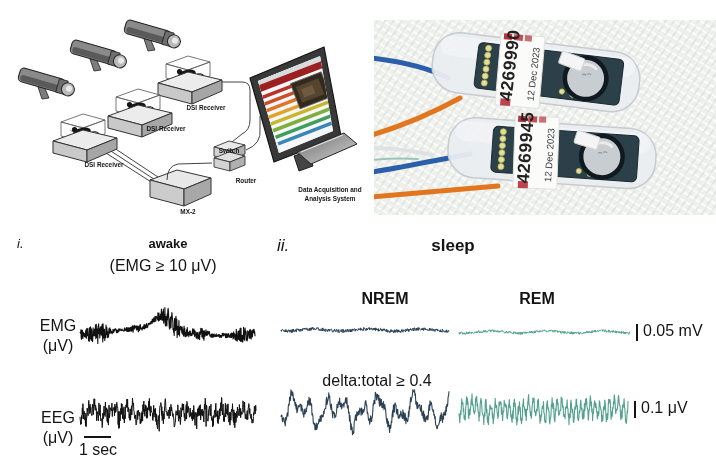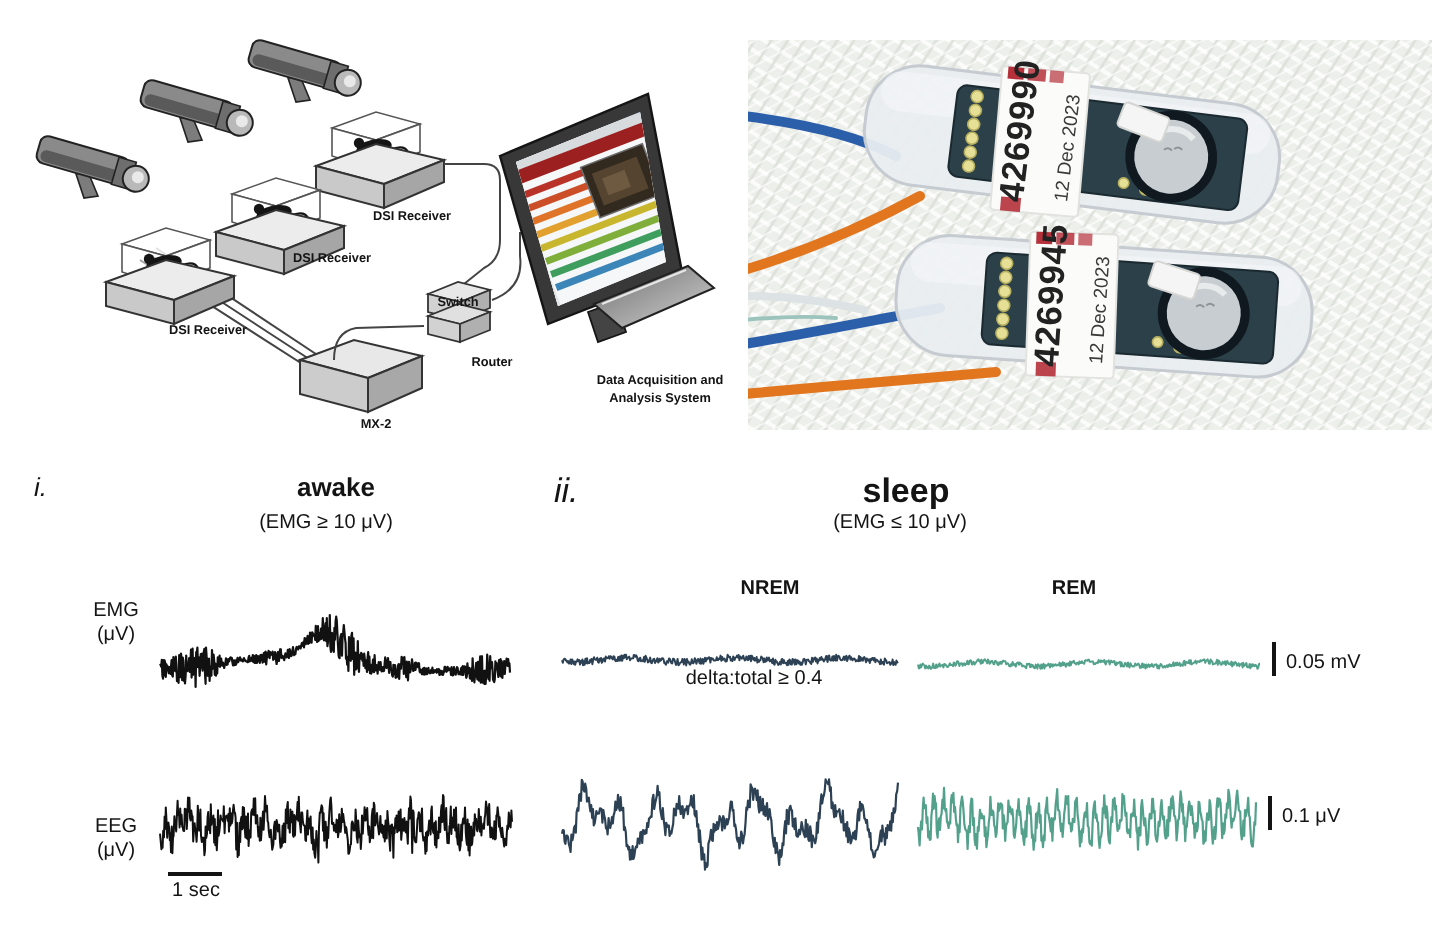--- a/index.html
+++ b/index.html
@@ -1,21 +1,21 @@
 <!DOCTYPE html>
 <html><head>
 <meta charset="utf-8">
 <style>
   * { margin:0; padding:0; box-sizing:border-box; }
   html,body { background:#ffffff; }
   body { font-family:"Liberation Sans", sans-serif; }
   .fig { position:relative; width:716px; height:472px; background:#fff; overflow:hidden; }
   .abs { position:absolute; }
   svg { display:block; }
-  .lbl { position:absolute; color:#141414; font-size:10px; line-height:1.22; white-space:nowrap; }
+  .lbl { position:absolute; color:#141414; font-size:16px; line-height:1.22; white-space:nowrap; }
   .bold { font-weight:bold; }
   .ital { font-style:italic; }
   .ctr  { text-align:center; white-space:normal; }
   .scale { position:absolute; display:flex; align-items:flex-end; gap:5px; }
   .vbar { width:2px; height:17px; background:#141414; }
   .hbar { position:absolute; background:#141414; }
   .dlabel { font-weight:bold; font-size:6.4px; fill:#141414; }
 </style>
 </head>
 <body>
@@ -208,37 +208,36 @@
     <polyline fill="none" stroke-linejoin="round" points="80.0,416.8 80.3,419.9 80.7,424.6 81.0,422.0 81.3,423.9 81.6,415.4 82.0,418.6 82.3,408.3 82.6,414.4 82.9,403.7 83.3,411.3 83.6,418.9 83.9,412.5 84.2,411.3 84.6,414.3 84.9,420.1 85.2,416.8 85.5,426.1 85.9,413.2 86.2,426.6 86.5,418.8 86.8,418.0 87.2,408.1 87.5,411.8 87.8,412.6 88.1,415.7 88.5,406.5 88.8,400.4 89.1,407.5 89.5,406.1 89.8,413.7 90.1,404.2 90.4,412.0 90.8,407.4 91.1,413.2 91.4,413.7 91.7,415.4 92.1,415.5 92.4,404.4 92.7,408.0 93.0,404.6 93.4,414.5 93.7,408.3 94.0,398.8 94.3,405.9 94.7,398.9 95.0,408.9 95.3,410.3 95.6,405.2 96.0,408.0 96.3,408.2 96.6,420.7 96.9,415.7 97.3,411.6 97.6,414.5 97.9,415.6 98.3,420.9 98.6,414.5 98.9,402.9 99.2,409.2 99.6,415.3 99.9,410.1 100.2,404.8 100.5,417.7 100.9,421.0 101.2,419.8 101.5,418.8 101.8,418.9 102.2,427.6 102.5,425.2 102.8,413.2 103.1,419.0 103.5,416.8 103.8,408.6 104.1,406.0 104.4,414.9 104.8,412.6 105.1,416.6 105.4,402.1 105.7,412.4 106.1,409.1 106.4,409.6 106.7,407.8 107.1,421.3 107.4,409.5 107.7,422.6 108.0,413.5 108.4,425.1 108.7,418.7 109.0,405.1 109.3,417.9 109.7,415.5 110.0,412.3 110.3,407.7 110.6,409.8 111.0,409.8 111.3,409.6 111.6,410.8 111.9,403.1 112.3,416.6 112.6,409.5 112.9,408.6 113.2,407.8 113.6,408.4 113.9,410.4 114.2,407.0 114.5,415.8 114.9,404.1 115.2,412.7 115.5,406.6 115.9,411.7 116.2,409.9 116.5,405.1 116.8,402.4 117.2,406.2 117.5,406.4 117.8,408.8 118.1,424.7 118.5,411.4 118.8,428.5 119.1,419.3 119.4,427.6 119.8,411.5 120.1,421.0 120.4,410.2 120.7,408.5 121.1,414.6 121.4,403.5 121.7,413.9 122.0,403.9 122.4,414.7 122.7,418.7 123.0,408.3 123.3,419.0 123.7,419.5 124.0,406.8 124.3,423.0 124.7,415.2 125.0,418.5 125.3,418.8 125.6,406.2 126.0,404.8 126.3,404.5 126.6,407.4 126.9,399.2 127.3,407.6 127.6,399.1 127.9,411.8 128.2,409.9 128.6,407.6 128.9,413.6 129.2,418.3 129.5,413.6 129.9,420.4 130.2,408.9 130.5,420.1 130.8,415.5 131.2,410.4 131.5,405.8 131.8,414.9 132.1,408.7 132.5,398.0 132.8,403.0 133.1,405.7 133.5,402.9 133.8,410.6 134.1,411.2 134.4,415.7 134.8,418.6 135.1,417.8 135.4,414.9 135.7,419.5 136.1,424.9 136.4,423.6 136.7,422.0 137.0,413.4 137.4,410.9 137.7,419.5 138.0,413.1 138.3,410.0 138.7,412.0 139.0,415.7 139.3,414.4 139.6,412.4 140.0,421.0 140.3,423.9 140.6,419.3 140.9,423.2 141.3,412.9 141.6,421.4 141.9,411.7 142.3,412.2 142.6,421.1 142.9,404.7 143.2,411.6 143.6,403.1 143.9,401.0 144.2,414.1 144.5,409.1 144.9,416.3 145.2,404.7 145.5,411.1 145.8,406.4 146.2,405.8 146.5,417.6 146.8,418.4 147.1,407.5 147.5,417.7 147.8,408.2 148.1,409.8 148.4,407.5 148.8,401.0 149.1,410.4 149.4,398.4 149.7,409.7 150.1,413.0 150.4,416.2 150.7,406.3 151.1,406.3 151.4,410.4 151.7,412.3 152.0,412.7 152.4,413.0 152.7,420.1 153.0,420.5 153.3,412.4 153.7,405.3 154.0,417.2 154.3,409.4 154.6,409.4 155.0,414.2 155.3,408.2 155.6,418.2 155.9,421.6 156.3,413.8 156.6,424.8 156.9,419.8 157.2,426.7 157.6,428.9 157.9,423.9 158.2,415.5 158.5,421.3 158.9,421.8 159.2,431.3 159.5,413.6 159.9,406.2 160.2,406.4 160.5,404.4 160.8,402.6 161.2,403.8 161.5,415.4 161.8,406.6 162.1,420.4 162.5,419.7 162.8,410.9 163.1,415.8 163.4,423.9 163.8,413.6 164.1,419.0 164.4,411.3 164.7,405.5 165.1,400.1 165.4,398.7 165.7,403.1 166.0,411.9 166.4,412.1 166.7,411.4 167.0,415.4 167.3,415.1 167.7,412.4 168.0,416.1 168.3,409.8 168.7,410.2 169.0,418.6 169.3,416.4 169.6,407.1 170.0,412.3 170.3,415.9 170.6,413.2 170.9,404.4 171.3,411.0 171.6,407.0 171.9,409.8 172.2,411.3 172.6,416.4 172.9,413.4 173.2,414.2 173.5,416.9 173.9,420.0 174.2,426.9 174.5,426.8 174.8,425.4 175.2,422.3 175.5,422.1 175.8,412.0 176.1,410.7 176.5,411.6 176.8,415.2 177.1,414.2 177.5,415.2 177.8,404.8 178.1,410.2 178.4,418.5 178.8,421.3 179.1,410.3 179.4,414.9 179.7,418.6 180.1,417.2 180.4,424.5 180.7,419.7 181.0,407.7 181.4,416.8 181.7,410.4 182.0,409.6 182.3,403.6 182.7,410.3 183.0,405.0 183.3,409.9 183.6,404.0 184.0,414.2 184.3,417.4 184.6,413.3 184.9,421.1 185.3,417.9 185.6,419.0 185.9,408.1 186.3,404.5 186.6,419.1 186.9,401.4 187.2,402.5 187.6,412.7 187.9,411.0 188.2,409.9 188.5,406.5 188.9,412.2 189.2,414.6 189.5,417.2 189.8,414.5 190.2,408.0 190.5,415.2 190.8,416.4 191.1,412.4 191.5,416.4 191.8,418.7 192.1,413.0 192.4,420.7 192.8,410.2 193.1,413.1 193.4,419.2 193.7,405.5 194.1,411.1 194.4,413.1 194.7,420.1 195.1,425.4 195.4,412.7 195.7,414.9 196.0,412.3 196.4,418.0 196.7,428.9 197.0,413.6 197.3,416.6 197.7,409.1 198.0,414.0 198.3,407.7 198.6,416.1 199.0,415.4 199.3,405.8 199.6,415.2 199.9,408.8 200.3,404.7 200.6,419.9 200.9,416.4 201.2,409.6 201.6,414.0 201.9,415.4 202.2,409.0 202.5,414.1 202.9,416.2 203.2,410.7 203.5,415.6 203.9,421.9 204.2,410.2 204.5,404.1 204.8,409.4 205.2,398.3 205.5,400.2 205.8,410.2 206.1,426.5 206.5,405.2 206.8,406.1 207.1,417.7 207.4,420.3 207.8,421.1 208.1,421.1 208.4,416.1 208.7,410.0 209.1,408.2 209.4,406.1 209.7,407.0 210.0,415.6 210.4,415.6 210.7,407.9 211.0,404.2 211.3,416.8 211.7,420.3 212.0,419.5 212.3,418.6 212.7,426.9 213.0,416.4 213.3,425.5 213.6,415.7 214.0,417.8 214.3,413.7 214.6,410.2 214.9,410.3 215.3,417.2 215.6,405.3 215.9,403.3 216.2,413.4 216.6,416.1 216.9,416.6 217.2,411.5 217.5,422.5 217.9,410.6 218.2,423.7 218.5,415.8 218.8,418.4 219.2,419.1 219.5,408.8 219.8,416.1 220.1,416.0 220.5,405.6 220.8,402.6 221.1,411.0 221.5,397.5 221.8,398.3 222.1,410.7 222.4,415.0 222.8,407.6 223.1,404.0 223.4,416.0 223.7,421.5 224.1,416.7 224.4,421.6 224.7,413.3 225.0,412.2 225.4,403.3 225.7,417.0 226.0,408.8 226.3,411.4 226.7,413.8 227.0,404.8 227.3,407.3 227.6,415.2 228.0,403.8 228.3,418.5 228.6,419.1 228.9,422.2 229.3,412.3 229.6,422.8 229.9,425.2 230.3,422.7 230.6,412.4 230.9,420.2 231.2,412.1 231.6,409.2 231.9,411.7 232.2,410.8 232.5,403.7 232.9,416.6 233.2,420.3 233.5,422.4 233.8,409.8 234.2,425.2 234.5,412.0 234.8,427.7 235.1,418.8 235.5,413.2 235.8,422.6 236.1,421.7 236.4,417.5 236.8,411.3 237.1,417.7 237.4,407.1 237.7,410.3 238.1,409.4 238.4,414.8 238.7,415.6 239.1,412.8 239.4,404.5 239.7,410.6 240.0,415.9 240.4,408.4 240.7,417.7 241.0,413.5 241.3,414.2 241.7,411.7 242.0,414.4 242.3,409.2 242.6,407.5 243.0,400.8 243.3,403.2 243.6,404.2 243.9,412.5 244.3,407.7 244.6,402.0 244.9,411.5 245.2,418.6 245.6,418.6 245.9,413.8 246.2,415.2 246.5,419.4 246.9,417.7 247.2,410.6 247.5,419.7 247.9,419.3 248.2,407.7 248.5,407.8 248.8,403.6 249.2,407.4 249.5,413.4 249.8,408.6 250.1,414.6 250.5,416.6 250.8,418.5 251.1,413.9 251.4,417.1 251.8,420.8 252.1,423.2 252.4,419.4 252.7,421.7 253.1,422.6 253.4,416.5 253.7,412.7 254.0,414.5 254.4,406.3 254.7,409.4 255.0,413.1 255.3,413.7 255.7,405.3 256.0,410.9" stroke="#111111" stroke-width="1"></polyline>
     <polyline fill="none" stroke-linejoin="round" points="281.0,330.1 281.4,331.4 281.8,329.8 282.2,329.4 282.6,329.5 283.0,330.3 283.3,330.3 283.7,331.2 284.1,330.5 284.5,331.8 284.9,331.4 285.3,329.7 285.7,332.0 286.1,329.7 286.5,330.9 286.9,332.0 287.3,330.7 287.6,332.4 288.0,330.8 288.4,330.9 288.8,329.7 289.2,330.6 289.6,330.0 290.0,332.3 290.4,330.5 290.8,331.3 291.2,329.7 291.5,332.6 291.9,330.6 292.3,332.4 292.7,329.4 293.1,331.6 293.5,329.1 293.9,331.7 294.3,331.3 294.7,331.5 295.1,329.9 295.5,330.8 295.8,329.5 296.2,332.1 296.6,329.8 297.0,328.6 297.4,329.6 297.8,329.9 298.2,329.9 298.6,328.9 299.0,331.0 299.4,331.3 299.8,329.4 300.1,330.3 300.5,329.0 300.9,331.4 301.3,330.7 301.7,329.3 302.1,329.2 302.5,330.8 302.9,328.3 303.3,329.1 303.7,329.0 304.1,329.0 304.4,328.1 304.8,329.4 305.2,328.1 305.6,328.3 306.0,329.2 306.4,329.7 306.8,328.1 307.2,328.4 307.6,330.3 308.0,330.6 308.3,329.9 308.7,330.5 309.1,328.5 309.5,330.4 309.9,328.2 310.3,330.2 310.7,327.8 311.1,330.4 311.5,327.9 311.9,329.1 312.3,327.4 312.6,328.6 313.0,327.4 313.4,329.6 313.8,328.7 314.2,328.7 314.6,328.3 315.0,330.1 315.4,329.3 315.8,329.3 316.2,329.2 316.6,329.1 316.9,327.5 317.3,327.6 317.7,328.4 318.1,327.7 318.5,328.5 318.9,330.4 319.3,330.6 319.7,329.3 320.1,328.9 320.5,330.6 320.9,330.3 321.2,330.2 321.6,330.6 322.0,328.5 322.4,330.9 322.8,327.9 323.2,328.8 323.6,329.9 324.0,331.2 324.4,330.9 324.8,329.7 325.1,328.8 325.5,331.3 325.9,331.6 326.3,330.5 326.7,329.6 327.1,329.4 327.5,331.5 327.9,330.8 328.3,330.2 328.7,329.1 329.1,331.3 329.4,330.9 329.8,329.4 330.2,330.4 330.6,329.9 331.0,329.1 331.4,329.1 331.8,329.8 332.2,331.6 332.6,331.7 333.0,332.3 333.4,330.6 333.7,330.6 334.1,331.3 334.5,329.2 334.9,329.4 335.3,330.6 335.7,331.6 336.1,331.7 336.5,329.4 336.9,329.4 337.3,330.1 337.7,331.5 338.0,332.5 338.4,331.5 338.8,329.5 339.2,332.6 339.6,332.3 340.0,331.5 340.4,331.2 340.8,331.0 341.2,329.5 341.6,330.4 341.9,332.2 342.3,329.5 342.7,330.3 343.1,332.7 343.5,329.5 343.9,331.2 344.3,330.8 344.7,332.0 345.1,332.3 345.5,331.6 345.9,329.6 346.2,331.3 346.6,331.7 347.0,331.0 347.4,329.1 347.8,330.1 348.2,331.9 348.6,330.3 349.0,329.5 349.4,330.4 349.8,331.6 350.2,329.3 350.5,331.9 350.9,331.3 351.3,329.5 351.7,331.9 352.1,330.5 352.5,328.9 352.9,330.7 353.3,329.1 353.7,329.6 354.1,328.9 354.5,328.6 354.8,328.9 355.2,331.3 355.6,329.0 356.0,329.5 356.4,329.3 356.8,330.2 357.2,330.2 357.6,330.3 358.0,330.1 358.4,328.6 358.7,330.0 359.1,330.0 359.5,329.3 359.9,329.5 360.3,327.8 360.7,330.4 361.1,328.5 361.5,329.9 361.9,329.5 362.3,329.3 362.7,330.7 363.0,330.7 363.4,330.5 363.8,327.4 364.2,328.1 364.6,328.6 365.0,328.4 365.4,330.3 365.8,329.6 366.2,330.5 366.6,328.2 367.0,329.0 367.3,330.0 367.7,328.8 368.1,328.7 368.5,327.8 368.9,328.7 369.3,327.5 369.7,330.1 370.1,328.2 370.5,328.8 370.9,329.3 371.3,328.7 371.6,327.9 372.0,329.3 372.4,330.2 372.8,330.0 373.2,328.2 373.6,329.2 374.0,330.1 374.4,328.0 374.8,329.6 375.2,327.9 375.5,330.6 375.9,327.9 376.3,328.5 376.7,329.9 377.1,329.0 377.5,330.4 377.9,329.5 378.3,328.5 378.7,331.3 379.1,329.9 379.5,330.9 379.8,330.1 380.2,330.1 380.6,328.3 381.0,328.7 381.4,329.3 381.8,331.1 382.2,329.2 382.6,330.9 383.0,330.7 383.4,328.8 383.8,330.2 384.1,329.7 384.5,328.8 384.9,330.7 385.3,330.4 385.7,329.9 386.1,331.5 386.5,329.3 386.9,332.0 387.3,332.3 387.7,329.9 388.1,330.8 388.4,330.8 388.8,331.8 389.2,332.5 389.6,331.8 390.0,330.9 390.4,332.3 390.8,329.7 391.2,329.5 391.6,331.6 392.0,330.1 392.3,331.4 392.7,331.6 393.1,331.5 393.5,332.6 393.9,330.5 394.3,332.4 394.7,329.8 395.1,330.1 395.5,332.3 395.9,332.3 396.3,329.5 396.6,331.2 397.0,329.9 397.4,332.3 397.8,329.8 398.2,332.1 398.6,330.1 399.0,330.3 399.4,331.8 399.8,330.8 400.2,332.4 400.6,331.4 400.9,332.4 401.3,331.4 401.7,329.7 402.1,329.4 402.5,330.1 402.9,332.2 403.3,330.0 403.7,329.9 404.1,329.8 404.5,330.6 404.9,330.8 405.2,331.5 405.6,332.0 406.0,328.9 406.4,330.9 406.8,329.8 407.2,328.9 407.6,328.8 408.0,330.8 408.4,329.3 408.8,331.7 409.1,330.1 409.5,330.3 409.9,329.0 410.3,329.9 410.7,328.5 411.1,329.9 411.5,329.6 411.9,330.7 412.3,330.2 412.7,329.2 413.1,328.0 413.4,329.5 413.8,331.0 414.2,327.9 414.6,327.8 415.0,330.0 415.4,330.3 415.8,330.1 416.2,328.2 416.6,330.4 417.0,328.0 417.4,330.0 417.7,330.2 418.1,327.4 418.5,330.3 418.9,328.2 419.3,327.9 419.7,328.4 420.1,329.6 420.5,330.1 420.9,330.1 421.3,329.9 421.7,328.8 422.0,328.3 422.4,330.0 422.8,328.6 423.2,327.9 423.6,330.5 424.0,329.1 424.4,328.2 424.8,327.8 425.2,329.8 425.6,328.6 425.9,329.7 426.3,330.1 426.7,329.3 427.1,329.2 427.5,329.7 427.9,330.7 428.3,330.1 428.7,330.3 429.1,330.6 429.5,328.0 429.9,330.5 430.2,328.5 430.6,330.2 431.0,329.2 431.4,330.4 431.8,328.8 432.2,328.5 432.6,329.5 433.0,331.1 433.4,329.2 433.8,330.0 434.2,330.4 434.5,329.7 434.9,331.5 435.3,329.5 435.7,330.1 436.1,329.0 436.5,329.0 436.9,330.2 437.3,329.0 437.7,331.1 438.1,329.8 438.5,330.0 438.8,330.3 439.2,330.8 439.6,331.0 440.0,332.1 440.4,329.7 440.8,331.9 441.2,331.0 441.6,331.1 442.0,332.3 442.4,329.2 442.7,329.9 443.1,330.2 443.5,331.6 443.9,331.3 444.3,331.2 444.7,331.0 445.1,332.4 445.5,331.4 445.9,331.8 446.3,329.8 446.7,332.5 447.0,331.0 447.4,331.7 447.8,332.4 448.2,330.3 448.6,331.1 449.0,331.6" stroke="#2d4154" stroke-width="1"></polyline>
     <polyline fill="none" stroke-linejoin="round" points="459.0,332.3 459.4,334.2 459.8,334.0 460.2,332.2 460.6,333.6 461.0,332.5 461.4,331.8 461.8,332.3 462.2,332.7 462.6,334.2 463.0,332.8 463.4,333.9 463.8,333.5 464.2,334.2 464.6,332.8 465.0,333.4 465.4,334.4 465.8,334.2 466.2,333.4 466.6,331.8 467.0,334.0 467.4,333.3 467.7,334.0 468.1,332.2 468.5,333.8 468.9,332.6 469.3,333.1 469.7,331.7 470.1,333.3 470.5,332.7 470.9,332.6 471.3,332.4 471.7,333.7 472.1,332.0 472.5,332.1 472.9,332.5 473.3,333.1 473.7,333.5 474.1,333.3 474.5,332.6 474.9,331.7 475.3,332.5 475.7,332.4 476.1,332.6 476.5,333.1 476.9,331.2 477.3,331.7 477.7,332.9 478.1,332.0 478.5,330.7 478.9,330.6 479.3,331.6 479.7,333.0 480.1,331.7 480.5,331.8 480.9,331.6 481.3,332.9 481.7,331.9 482.1,331.7 482.5,332.6 482.9,331.9 483.3,332.0 483.7,330.4 484.1,332.1 484.5,332.0 484.8,330.6 485.2,330.1 485.6,330.4 486.0,332.3 486.4,331.4 486.8,330.9 487.2,332.3 487.6,331.7 488.0,331.2 488.4,330.6 488.8,330.0 489.2,329.7 489.6,330.6 490.0,330.2 490.4,331.9 490.8,329.9 491.2,331.5 491.6,331.1 492.0,330.1 492.4,329.6 492.8,330.2 493.2,330.6 493.6,331.7 494.0,329.8 494.4,330.5 494.8,331.9 495.2,331.5 495.6,330.6 496.0,330.4 496.4,331.1 496.8,332.1 497.2,332.0 497.6,330.4 498.0,330.7 498.4,331.0 498.8,332.3 499.2,332.5 499.6,331.1 500.0,331.8 500.4,330.9 500.8,331.9 501.2,330.7 501.6,330.3 501.9,330.7 502.3,330.6 502.7,330.6 503.1,332.1 503.5,331.7 503.9,331.6 504.3,332.3 504.7,333.1 505.1,333.2 505.5,332.1 505.9,332.9 506.3,331.0 506.7,332.1 507.1,332.6 507.5,332.0 507.9,333.3 508.3,331.8 508.7,331.3 509.1,331.2 509.5,332.4 509.9,331.3 510.3,331.9 510.7,332.0 511.1,333.2 511.5,332.8 511.9,332.9 512.3,333.4 512.7,333.4 513.1,334.1 513.5,331.9 513.9,332.2 514.3,332.0 514.7,331.9 515.1,333.6 515.5,332.2 515.9,333.4 516.3,332.5 516.7,333.2 517.1,334.1 517.5,334.0 517.9,332.3 518.3,333.3 518.7,334.3 519.0,332.1 519.4,332.7 519.8,332.8 520.2,334.4 520.6,332.3 521.0,334.3 521.4,332.4 521.8,331.9 522.2,334.3 522.6,332.5 523.0,333.1 523.4,332.6 523.8,332.7 524.2,331.8 524.6,332.5 525.0,333.7 525.4,332.0 525.8,332.3 526.2,333.3 526.6,332.2 527.0,332.8 527.4,332.5 527.8,332.1 528.2,332.8 528.6,332.7 529.0,332.3 529.4,332.6 529.8,331.3 530.2,333.1 530.6,331.8 531.0,332.7 531.4,331.1 531.8,332.5 532.2,331.5 532.6,332.7 533.0,333.3 533.4,331.7 533.8,332.3 534.2,331.6 534.6,332.9 535.0,330.8 535.4,332.6 535.8,331.1 536.1,330.9 536.5,331.2 536.9,330.4 537.3,331.6 537.7,331.6 538.1,332.2 538.5,331.4 538.9,331.4 539.3,332.2 539.7,330.7 540.1,331.5 540.5,331.5 540.9,330.6 541.3,331.4 541.7,331.6 542.1,331.9 542.5,330.3 542.9,330.1 543.3,330.3 543.7,330.4 544.1,329.8 544.5,329.9 544.9,330.9 545.3,330.9 545.7,330.8 546.1,330.8 546.5,330.8 546.9,332.1 547.3,331.8 547.7,332.0 548.1,331.4 548.5,331.3 548.9,331.5 549.3,330.0 549.7,330.7 550.1,331.1 550.5,330.2 550.9,330.9 551.3,330.5 551.7,330.9 552.1,330.0 552.5,331.5 552.9,332.2 553.2,330.6 553.6,330.8 554.0,330.7 554.4,330.2 554.8,332.2 555.2,331.2 555.6,330.3 556.0,331.0 556.4,331.2 556.8,330.7 557.2,330.5 557.6,332.3 558.0,332.6 558.4,331.2 558.8,331.8 559.2,331.4 559.6,331.2 560.0,330.9 560.4,333.2 560.8,331.2 561.2,333.1 561.6,333.2 562.0,333.3 562.4,331.6 562.8,331.5 563.2,332.6 563.6,333.2 564.0,331.2 564.4,333.1 564.8,333.7 565.2,331.6 565.6,332.4 566.0,333.0 566.4,333.3 566.8,333.1 567.2,333.2 567.6,331.7 568.0,332.3 568.4,332.7 568.8,332.1 569.2,331.8 569.6,332.4 570.0,334.0 570.3,333.1 570.7,333.7 571.1,331.7 571.5,333.7 571.9,332.1 572.3,332.4 572.7,334.3 573.1,332.3 573.5,333.7 573.9,332.6 574.3,332.2 574.7,333.5 575.1,332.5 575.5,333.1 575.9,332.0 576.3,332.9 576.7,333.5 577.1,332.6 577.5,332.2 577.9,332.4 578.3,332.2 578.7,334.1 579.1,332.8 579.5,334.3 579.9,333.1 580.3,332.0 580.7,332.4 581.1,333.1 581.5,333.8 581.9,333.4 582.3,333.0 582.7,333.7 583.1,333.3 583.5,332.6 583.9,333.5 584.3,332.8 584.7,332.1 585.1,333.1 585.5,332.4 585.9,333.1 586.3,332.6 586.7,331.1 587.1,333.0 587.4,332.7 587.8,331.5 588.2,332.6 588.6,331.3 589.0,332.6 589.4,332.3 589.8,331.4 590.2,333.0 590.6,332.2 591.0,332.6 591.4,332.9 591.8,330.8 592.2,330.4 592.6,332.6 593.0,331.2 593.4,331.0 593.8,331.5 594.2,331.5 594.6,330.1 595.0,331.9 595.4,330.1 595.8,332.2 596.2,331.9 596.6,331.6 597.0,331.3 597.4,331.0 597.8,330.3 598.2,331.8 598.6,331.0 599.0,330.6 599.4,330.8 599.8,331.0 600.2,330.1 600.6,330.6 601.0,330.3 601.4,330.1 601.8,329.7 602.2,329.7 602.6,331.4 603.0,330.4 603.4,330.3 603.8,329.7 604.2,330.6 604.5,331.8 604.9,331.9 605.3,329.7 605.7,330.7 606.1,330.6 606.5,332.2 606.9,332.0 607.3,331.9 607.7,331.8 608.1,331.1 608.5,329.9 608.9,332.4 609.3,330.3 609.7,330.6 610.1,331.8 610.5,332.4 610.9,332.3 611.3,330.9 611.7,331.5 612.1,331.9 612.5,330.7 612.9,332.5 613.3,330.8 613.7,330.5 614.1,331.9 614.5,332.0 614.9,331.7 615.3,332.4 615.7,330.8 616.1,333.2 616.5,331.3 616.9,332.5 617.3,331.4 617.7,331.0 618.1,331.6 618.5,332.8 618.9,332.5 619.3,331.6 619.7,333.1 620.1,332.1 620.5,332.1 620.9,331.7 621.3,333.7 621.6,331.4 622.0,333.0 622.4,332.7 622.8,332.0 623.2,331.5 623.6,333.6 624.0,333.6 624.4,333.6 624.8,332.0 625.2,334.1 625.6,332.2 626.0,333.2 626.4,332.1 626.8,332.9 627.2,333.1 627.6,332.4 628.0,332.6 628.4,333.4 628.8,334.4 629.2,333.4 629.6,331.9 630.0,331.9" stroke="#53a18b" stroke-width="1"></polyline>
     <polyline fill="none" stroke-linejoin="round" points="281.0,416.9 281.4,415.0 281.9,415.2 282.3,420.7 282.7,421.9 283.2,417.8 283.6,417.8 284.0,418.5 284.4,421.8 284.9,423.7 285.3,426.0 285.7,417.3 286.2,420.1 286.6,418.1 287.0,414.0 287.5,412.8 287.9,416.3 288.3,406.1 288.8,404.0 289.2,405.3 289.6,397.4 290.0,397.0 290.5,400.4 290.9,389.9 291.3,390.7 291.8,394.9 292.2,395.8 292.6,391.8 293.1,394.2 293.5,400.8 293.9,399.1 294.4,398.8 294.8,402.8 295.2,405.7 295.6,402.6 296.1,408.9 296.5,404.6 296.9,412.7 297.4,411.4 297.8,408.7 298.2,405.5 298.7,406.9 299.1,406.6 299.5,406.7 300.0,404.2 300.4,404.3 300.8,404.6 301.2,411.3 301.7,405.1 302.1,407.9 302.5,409.3 303.0,414.2 303.4,413.5 303.8,417.2 304.3,409.1 304.7,412.7 305.1,414.0 305.6,411.5 306.0,408.6 306.4,411.7 306.8,407.7 307.3,406.0 307.7,400.8 308.1,405.0 308.6,403.5 309.0,397.4 309.4,403.5 309.9,405.3 310.3,398.6 310.7,404.7 311.2,405.2 311.6,403.9 312.0,415.0 312.4,413.5 312.9,416.1 313.3,423.1 313.7,422.5 314.2,424.8 314.6,423.5 315.0,429.8 315.5,425.1 315.9,429.6 316.3,423.1 316.8,429.4 317.2,427.7 317.6,424.7 318.0,423.3 318.5,423.6 318.9,419.3 319.3,419.4 319.8,421.8 320.2,416.2 320.6,415.9 321.1,421.5 321.5,415.0 321.9,415.5 322.4,417.0 322.8,415.0 323.2,416.6 323.6,411.5 324.1,413.5 324.5,409.3 324.9,409.1 325.4,408.2 325.8,408.4 326.2,399.6 326.7,397.4 327.1,404.5 327.5,402.0 328.0,399.8 328.4,397.9 328.8,392.9 329.2,397.5 329.7,396.1 330.1,404.4 330.5,406.9 331.0,409.5 331.4,404.0 331.8,409.5 332.3,413.3 332.7,417.6 333.1,411.4 333.6,412.8 334.0,413.5 334.4,412.7 334.8,418.0 335.3,415.8 335.7,416.8 336.1,414.4 336.6,411.9 337.0,404.3 337.4,405.9 337.9,407.7 338.3,401.9 338.7,404.0 339.2,404.3 339.6,398.1 340.0,403.9 340.4,407.0 340.9,403.3 341.3,403.1 341.7,409.0 342.2,406.2 342.6,404.5 343.0,405.0 343.5,403.1 343.9,407.1 344.3,403.2 344.8,402.8 345.2,401.7 345.6,397.9 346.0,402.5 346.5,403.7 346.9,397.6 347.3,407.3 347.8,408.3 348.2,405.6 348.6,413.3 349.1,412.1 349.5,420.9 349.9,415.2 350.4,422.3 350.8,429.8 351.2,423.8 351.6,429.6 352.1,427.2 352.5,434.8 352.9,431.6 353.4,433.5 353.8,432.6 354.2,421.8 354.7,420.3 355.1,418.3 355.5,414.9 356.0,420.1 356.4,420.4 356.8,411.9 357.2,415.8 357.7,412.6 358.1,415.0 358.5,411.0 359.0,414.4 359.4,412.5 359.8,408.1 360.3,409.1 360.7,410.3 361.1,415.2 361.6,408.0 362.0,409.2 362.4,414.2 362.8,412.2 363.3,409.5 363.7,412.2 364.1,410.6 364.6,408.6 365.0,404.4 365.4,400.8 365.9,400.9 366.3,405.3 366.7,404.9 367.2,413.1 367.6,412.3 368.0,414.6 368.4,419.1 368.9,420.8 369.3,418.9 369.7,424.2 370.2,421.1 370.6,415.8 371.0,417.2 371.5,421.7 371.9,418.7 372.3,417.1 372.8,410.9 373.2,403.8 373.6,404.9 374.0,400.3 374.5,403.5 374.9,403.6 375.3,392.2 375.8,393.5 376.2,394.3 376.6,400.0 377.1,394.8 377.5,394.3 377.9,396.1 378.4,400.1 378.8,395.2 379.2,403.2 379.6,406.2 380.1,398.4 380.5,405.2 380.9,404.9 381.4,399.4 381.8,407.2 382.2,403.2 382.7,408.0 383.1,404.8 383.5,401.6 384.0,409.7 384.4,407.8 384.8,404.6 385.2,408.0 385.7,410.3 386.1,416.6 386.5,419.9 387.0,423.3 387.4,418.9 387.8,426.6 388.3,421.4 388.7,425.2 389.1,426.9 389.6,432.5 390.0,425.1 390.4,428.5 390.8,427.6 391.3,421.5 391.7,422.6 392.1,415.4 392.6,410.5 393.0,416.7 393.4,404.9 393.9,406.9 394.3,412.1 394.7,404.1 395.2,402.9 395.6,404.9 396.0,405.2 396.4,413.2 396.9,409.6 397.3,414.6 397.7,409.2 398.2,417.8 398.6,418.3 399.0,418.3 399.5,414.9 399.9,417.2 400.3,415.3 400.8,411.0 401.2,413.1 401.6,415.6 402.0,417.2 402.5,418.5 402.9,409.9 403.3,418.2 403.8,412.2 404.2,419.8 404.6,420.4 405.1,413.2 405.5,416.0 405.9,423.6 406.4,417.8 406.8,419.2 407.2,420.1 407.6,421.6 408.1,419.0 408.5,411.3 408.9,416.4 409.4,406.5 409.8,409.2 410.2,401.9 410.7,397.2 411.1,401.7 411.5,398.9 412.0,397.4 412.4,394.9 412.8,389.7 413.2,390.9 413.7,391.3 414.1,392.1 414.5,389.7 415.0,395.5 415.4,393.7 415.8,404.1 416.3,401.3 416.7,405.0 417.1,408.6 417.6,402.6 418.0,408.1 418.4,405.7 418.8,405.8 419.3,405.6 419.7,404.6 420.1,408.3 420.6,411.2 421.0,411.1 421.4,405.3 421.9,415.2 422.3,415.0 422.7,412.1 423.2,418.2 423.6,411.0 424.0,421.1 424.4,414.2 424.9,416.4 425.3,421.7 425.7,420.7 426.2,417.9 426.6,416.3 427.0,419.2 427.5,415.6 427.9,419.7 428.3,415.4 428.8,407.6 429.2,404.7 429.6,410.2 430.0,400.9 430.5,405.3 430.9,402.1 431.3,402.5 431.8,405.0 432.2,409.2 432.6,409.5 433.1,411.5 433.5,410.0 433.9,415.2 434.4,414.7 434.8,418.6 435.2,416.5 435.6,424.8 436.1,425.1 436.5,426.8 436.9,428.7 437.4,428.1 437.8,425.4 438.2,425.1 438.7,424.7 439.1,423.4 439.5,422.0 440.0,417.9 440.4,415.3 440.8,420.7 441.2,412.8 441.7,418.2 442.1,416.9 442.5,422.4 443.0,414.1 443.4,419.1 443.8,412.5 444.3,414.3 444.7,415.1 445.1,410.7 445.6,415.3 446.0,406.5 446.4,411.1 446.8,404.2 447.3,406.4 447.7,404.7 448.1,397.2 448.6,395.5 449.0,391.3" stroke="#2d4154" stroke-width="1.1"></polyline>
     <polyline fill="none" stroke-linejoin="round" points="459.0,413.5 459.4,417.5 459.8,422.7 460.2,415.0 460.6,410.7 461.0,414.7 461.4,404.5 461.8,398.8 462.1,404.1 462.5,402.9 462.9,402.6 463.3,411.5 463.7,408.7 464.1,418.7 464.5,415.7 464.9,419.9 465.3,419.7 465.7,407.9 466.1,404.2 466.5,396.8 466.9,404.4 467.3,398.0 467.6,401.1 468.0,401.8 468.4,415.8 468.8,418.8 469.2,411.5 469.6,409.2 470.0,415.0 470.4,408.4 470.8,406.8 471.2,399.9 471.6,404.2 472.0,393.9 472.4,403.7 472.8,405.6 473.1,404.5 473.5,410.9 473.9,411.8 474.3,414.0 474.7,410.8 475.1,411.8 475.5,400.5 475.9,397.5 476.3,401.2 476.7,396.4 477.1,406.0 477.5,403.4 477.9,409.1 478.3,412.7 478.7,412.2 479.0,421.1 479.4,413.2 479.8,416.1 480.2,404.2 480.6,400.9 481.0,398.3 481.4,401.3 481.8,406.1 482.2,412.4 482.6,414.4 483.0,415.3 483.4,415.5 483.8,424.5 484.2,414.8 484.5,413.1 484.9,416.1 485.3,402.8 485.7,399.3 486.1,399.7 486.5,412.6 486.9,409.0 487.3,419.6 487.7,422.6 488.1,417.0 488.5,424.4 488.9,413.6 489.3,415.5 489.7,409.2 490.0,404.9 490.4,409.0 490.8,406.9 491.2,409.2 491.6,409.1 492.0,408.1 492.4,418.1 492.8,413.7 493.2,423.6 493.6,419.9 494.0,417.0 494.4,411.2 494.8,408.1 495.2,398.4 495.6,405.9 495.9,407.5 496.3,405.3 496.7,406.1 497.1,412.7 497.5,413.6 497.9,418.4 498.3,416.5 498.7,409.7 499.1,401.7 499.5,405.4 499.9,404.3 500.3,401.7 500.7,402.0 501.1,402.8 501.4,414.2 501.8,407.6 502.2,410.8 502.6,420.5 503.0,413.3 503.4,411.7 503.8,411.2 504.2,400.3 504.6,406.0 505.0,403.4 505.4,404.9 505.8,407.1 506.2,404.7 506.6,409.5 506.9,417.2 507.3,418.9 507.7,415.3 508.1,412.5 508.5,405.2 508.9,405.6 509.3,399.6 509.7,407.6 510.1,405.8 510.5,410.6 510.9,417.0 511.3,414.6 511.7,419.8 512.1,422.4 512.5,416.0 512.8,410.7 513.2,418.3 513.6,402.9 514.0,403.1 514.4,399.1 514.8,406.7 515.2,403.3 515.6,409.8 516.0,418.9 516.4,417.3 516.8,424.9 517.2,420.3 517.6,420.5 518.0,406.9 518.3,414.1 518.7,406.2 519.1,406.5 519.5,401.7 519.9,411.3 520.3,407.6 520.7,420.3 521.1,419.0 521.5,423.6 521.9,417.7 522.3,420.1 522.7,405.2 523.1,403.0 523.5,398.8 523.8,406.5 524.2,406.9 524.6,409.3 525.0,411.8 525.4,415.7 525.8,409.1 526.2,420.4 526.6,411.2 527.0,409.0 527.4,409.7 527.8,402.6 528.2,399.1 528.6,394.5 529.0,405.0 529.4,405.1 529.7,405.7 530.1,411.4 530.5,415.6 530.9,411.9 531.3,418.4 531.7,413.0 532.1,406.9 532.5,403.8 532.9,398.0 533.3,399.3 533.7,402.1 534.1,398.0 534.5,411.7 534.9,411.9 535.2,411.6 535.6,415.7 536.0,414.8 536.4,409.4 536.8,410.9 537.2,411.0 537.6,400.8 538.0,400.0 538.4,398.9 538.8,407.6 539.2,410.6 539.6,416.2 540.0,423.2 540.4,415.7 540.7,421.0 541.1,414.5 541.5,416.2 541.9,409.7 542.3,406.6 542.7,406.1 543.1,408.4 543.5,401.5 543.9,413.0 544.3,413.6 544.7,421.0 545.1,422.1 545.5,420.4 545.9,422.8 546.3,411.8 546.6,406.1 547.0,402.6 547.4,400.7 547.8,409.0 548.2,407.2 548.6,410.7 549.0,411.2 549.4,420.1 549.8,424.0 550.2,419.1 550.6,418.1 551.0,415.1 551.4,404.0 551.8,406.5 552.1,397.7 552.5,404.4 552.9,408.8 553.3,403.2 553.7,406.5 554.1,417.2 554.5,420.8 554.9,421.7 555.3,413.1 555.7,408.5 556.1,410.9 556.5,399.8 556.9,400.3 557.3,399.0 557.6,404.9 558.0,402.9 558.4,411.6 558.8,415.5 559.2,412.8 559.6,414.3 560.0,410.0 560.4,410.6 560.8,409.9 561.2,397.1 561.6,402.0 562.0,398.1 562.4,404.6 562.8,407.9 563.2,406.4 563.5,415.4 563.9,416.5 564.3,414.8 564.7,415.8 565.1,418.6 565.5,407.2 565.9,408.3 566.3,406.6 566.7,407.8 567.1,399.8 567.5,408.2 567.9,408.4 568.3,415.5 568.7,416.9 569.0,424.8 569.4,413.9 569.8,413.8 570.2,417.7 570.6,403.2 571.0,400.1 571.4,404.6 571.8,409.9 572.2,412.7 572.6,409.2 573.0,414.9 573.4,422.4 573.8,422.0 574.2,418.4 574.5,411.2 574.9,406.9 575.3,408.6 575.7,409.2 576.1,399.4 576.5,399.4 576.9,406.4 577.3,405.4 577.7,417.4 578.1,419.6 578.5,420.8 578.9,417.4 579.3,410.9 579.7,413.0 580.1,408.9 580.4,403.2 580.8,400.0 581.2,406.9 581.6,409.7 582.0,408.3 582.4,416.8 582.8,419.2 583.2,419.1 583.6,410.0 584.0,417.9 584.4,403.5 584.8,410.6 585.2,405.9 585.6,399.3 585.9,404.2 586.3,398.2 586.7,401.2 587.1,408.0 587.5,408.0 587.9,410.6 588.3,420.2 588.7,415.6 589.1,409.9 589.5,409.5 589.9,401.5 590.3,395.7 590.7,399.3 591.1,405.9 591.4,402.0 591.8,412.0 592.2,408.8 592.6,420.6 593.0,413.1 593.4,413.5 593.8,408.6 594.2,403.5 594.6,400.8 595.0,403.0 595.4,407.5 595.8,403.0 596.2,406.4 596.6,411.8 597.0,411.9 597.3,418.9 597.7,416.3 598.1,411.5 598.5,415.6 598.9,413.2 599.3,400.9 599.7,401.4 600.1,405.8 600.5,407.4 600.9,409.8 601.3,410.7 601.7,421.8 602.1,421.1 602.5,415.6 602.8,420.4 603.2,411.9 603.6,406.7 604.0,407.7 604.4,409.9 604.8,400.1 605.2,402.2 605.6,408.8 606.0,416.6 606.4,421.8 606.8,417.9 607.2,413.5 607.6,419.4 608.0,414.4 608.3,403.9 608.7,399.2 609.1,403.3 609.5,399.3 609.9,399.7 610.3,401.6 610.7,410.7 611.1,419.1 611.5,411.7 611.9,416.9 612.3,415.2 612.7,407.2 613.1,408.8 613.5,401.7 613.9,404.1 614.2,394.9 614.6,397.1 615.0,401.2 615.4,408.6 615.8,413.8 616.2,409.4 616.6,410.6 617.0,409.5 617.4,408.0 617.8,404.4 618.2,398.4 618.6,395.3 619.0,400.1 619.4,404.8 619.7,405.5 620.1,405.7 620.5,416.5 620.9,419.7 621.3,417.5 621.7,410.3 622.1,417.9 622.5,405.0 622.9,408.2 623.3,406.0 623.7,404.0 624.1,398.9 624.5,407.6 624.9,408.7 625.2,414.8 625.6,421.3 626.0,423.1 626.4,423.3 626.8,418.0 627.2,411.1 627.6,412.4 628.0,401.1" stroke="#53a18b" stroke-width="1.1"></polyline>
   </svg>
 
   <div class="lbl ital" style="left:17px;top:236px;font-size:13px">i.</div>
   <div class="lbl bold ctr" style="left:118px;top:236px;width:100px;font-size:13px">awake</div>
   <div class="lbl ctr" style="left:93px;top:256px;width:140px">(EMG ≥ 10 μV)</div>
-  <div class="lbl ctr" style="left:34px;top:300px;width:48px">
+  <div class="lbl ctr" style="left:34px;top:316px;width:48px">
     <div>EMG</div>
     <div>(μV)</div>
   </div>
   <div class="lbl ctr" style="left:34px;top:408px;width:48px">
     <div>EEG</div>
     <div>(μV)</div>
   </div>
   <div class="hbar" style="left:84px;top:436px;width:27px;height:2px"></div>
   <div class="lbl ctr" style="left:72px;top:440px;width:52px">1 sec</div>
 
   <div class="lbl ital" style="left:277px;top:236px;font-size:17px">ii.</div>
   <div class="lbl bold ctr" style="left:403px;top:236px;width:100px;font-size:17px">sleep</div>
-  <div class="lbl ctr" style="left:380px;top:256px;width:140px">(EMG ≤ 10 μV)</div>
   <div class="lbl bold ctr" style="left:346px;top:289px;width:78px">NREM</div>
   <div class="lbl bold ctr" style="left:498px;top:289px;width:78px">REM</div>
-  <div class="lbl ctr" style="left:307px;top:334px;width:140px">delta:total ≥ 0.4</div>
+  <div class="lbl ctr" style="left:307px;top:371px;width:140px">delta:total ≥ 0.4</div>
 
   <div class="scale" style="left:636px;top:321px">
     <span class="vbar"></span>
     <span class="lbl" style="position:static">0.05 mV</span>
   </div>
   <div class="scale" style="left:634px;top:398px">
     <span class="vbar"></span>
     <span class="lbl" style="position:static">0.1 μV</span>
   </div>
 

